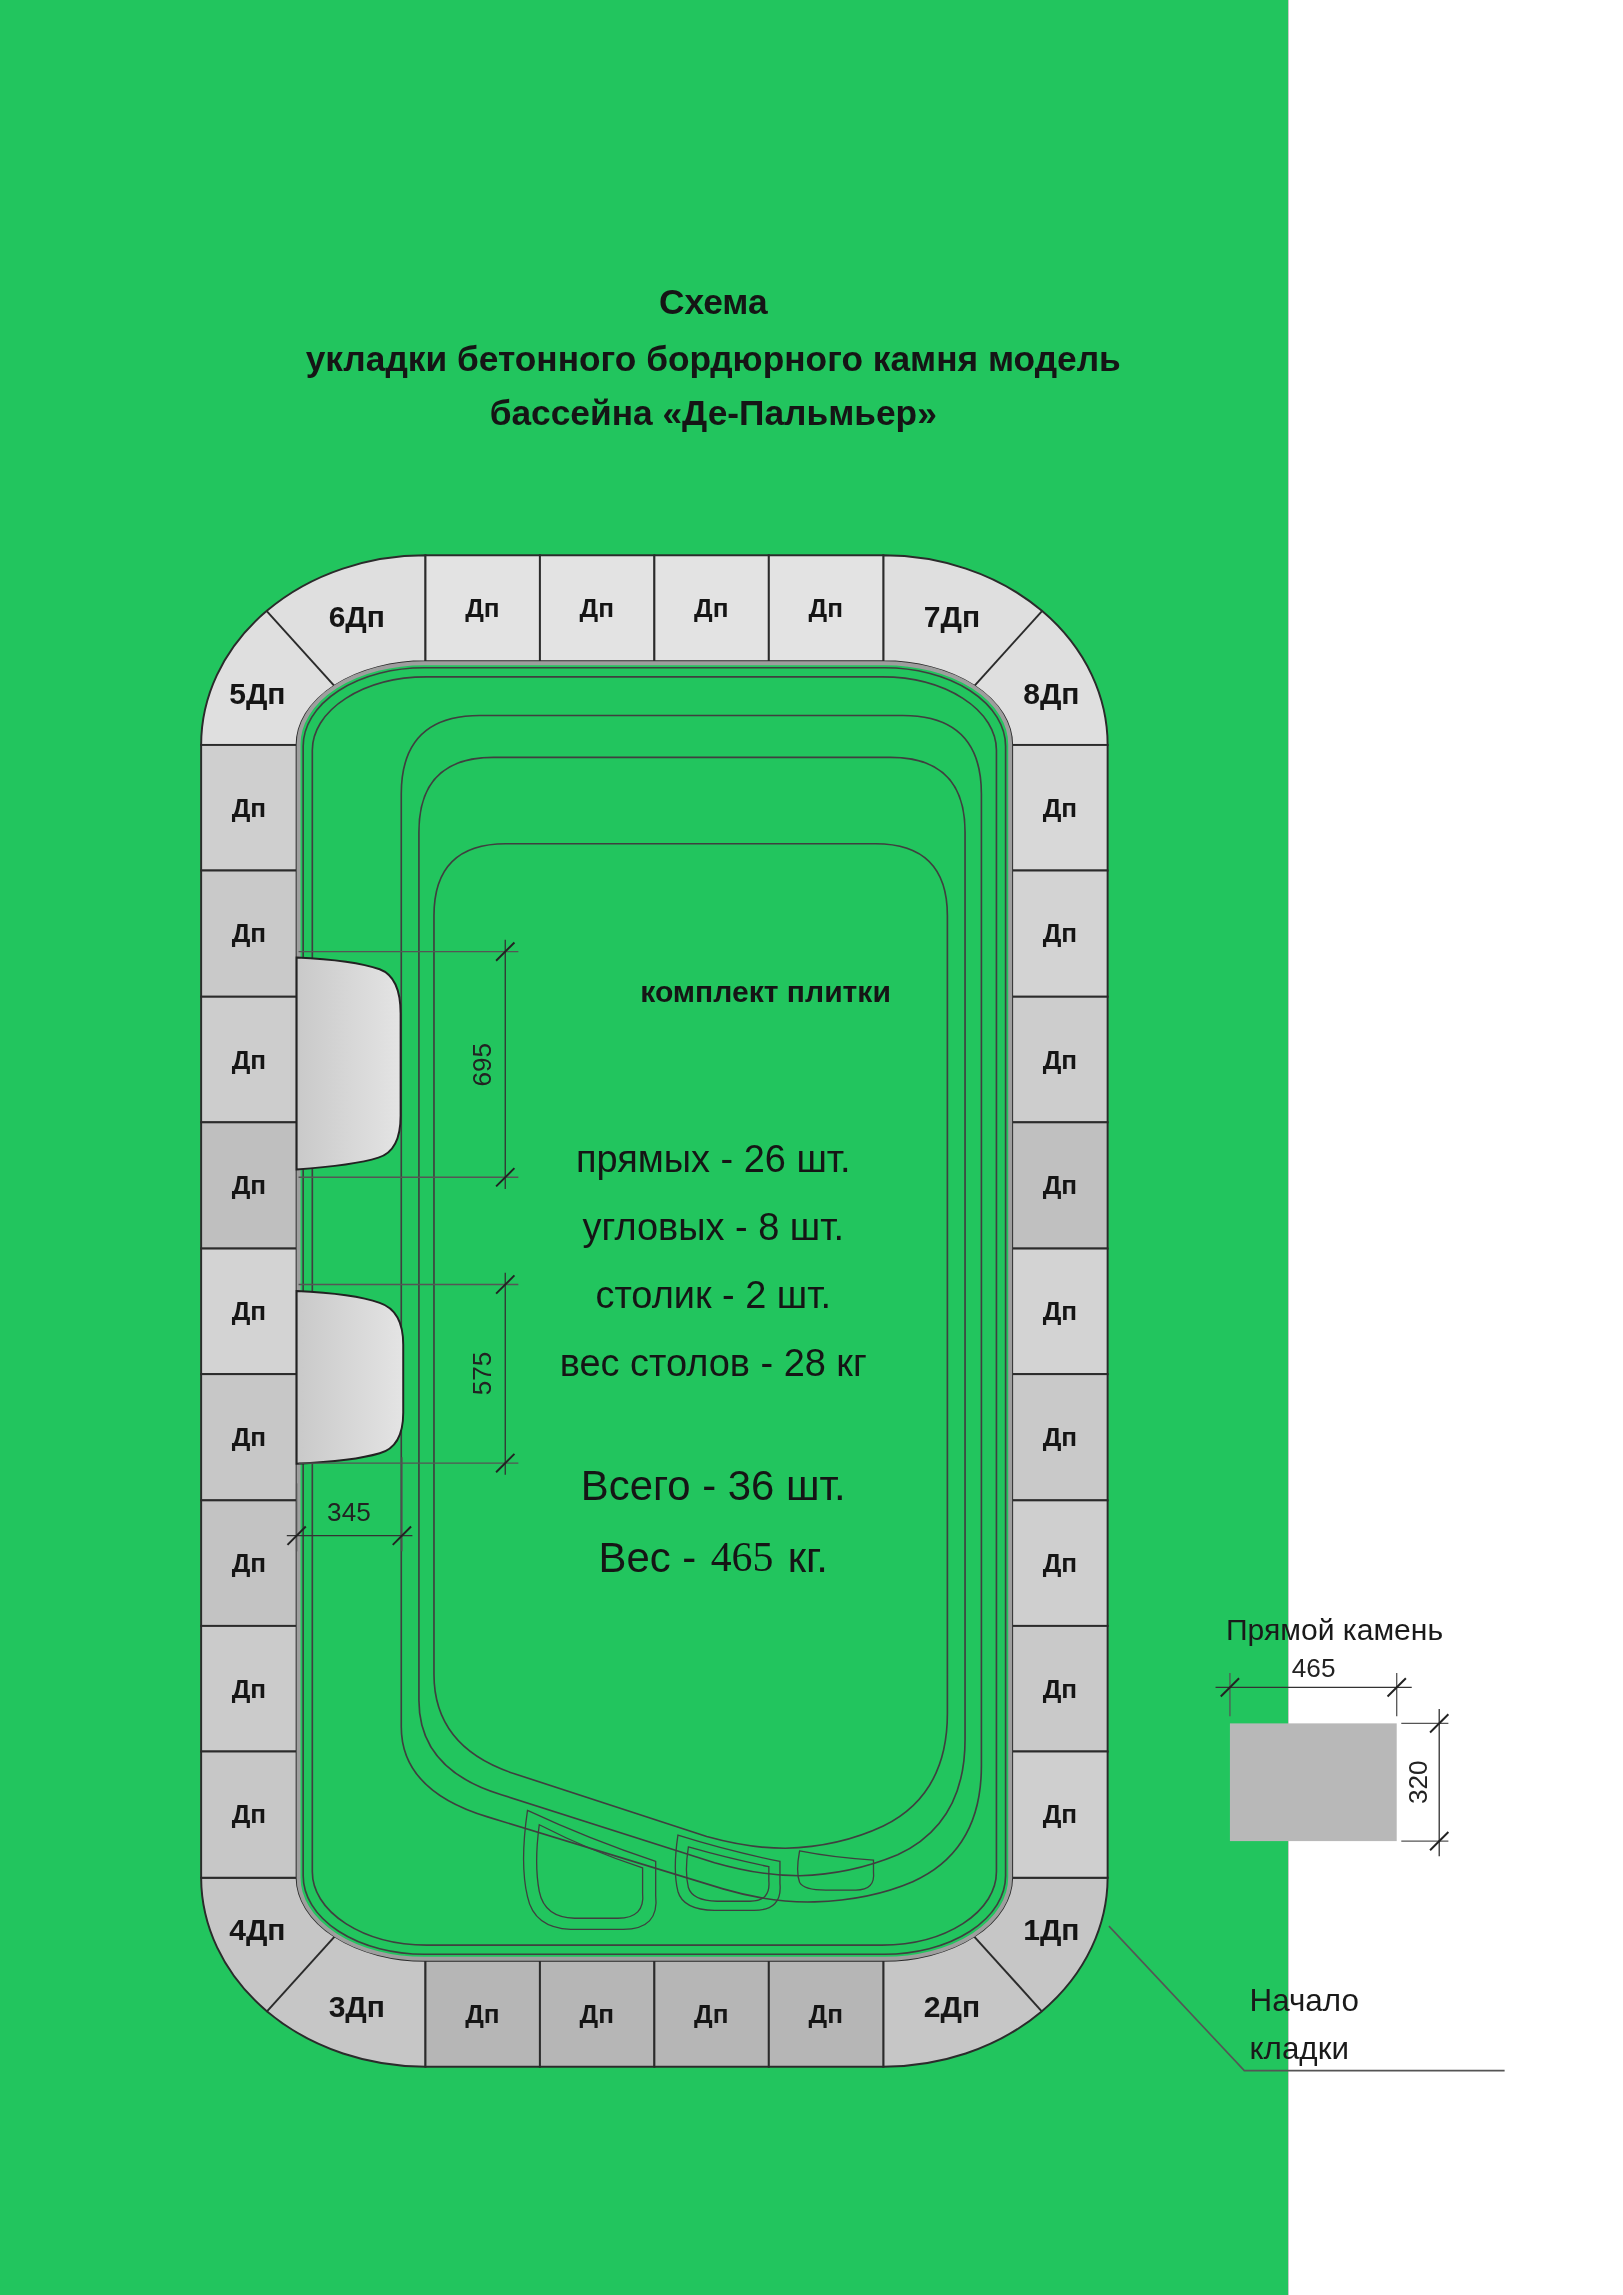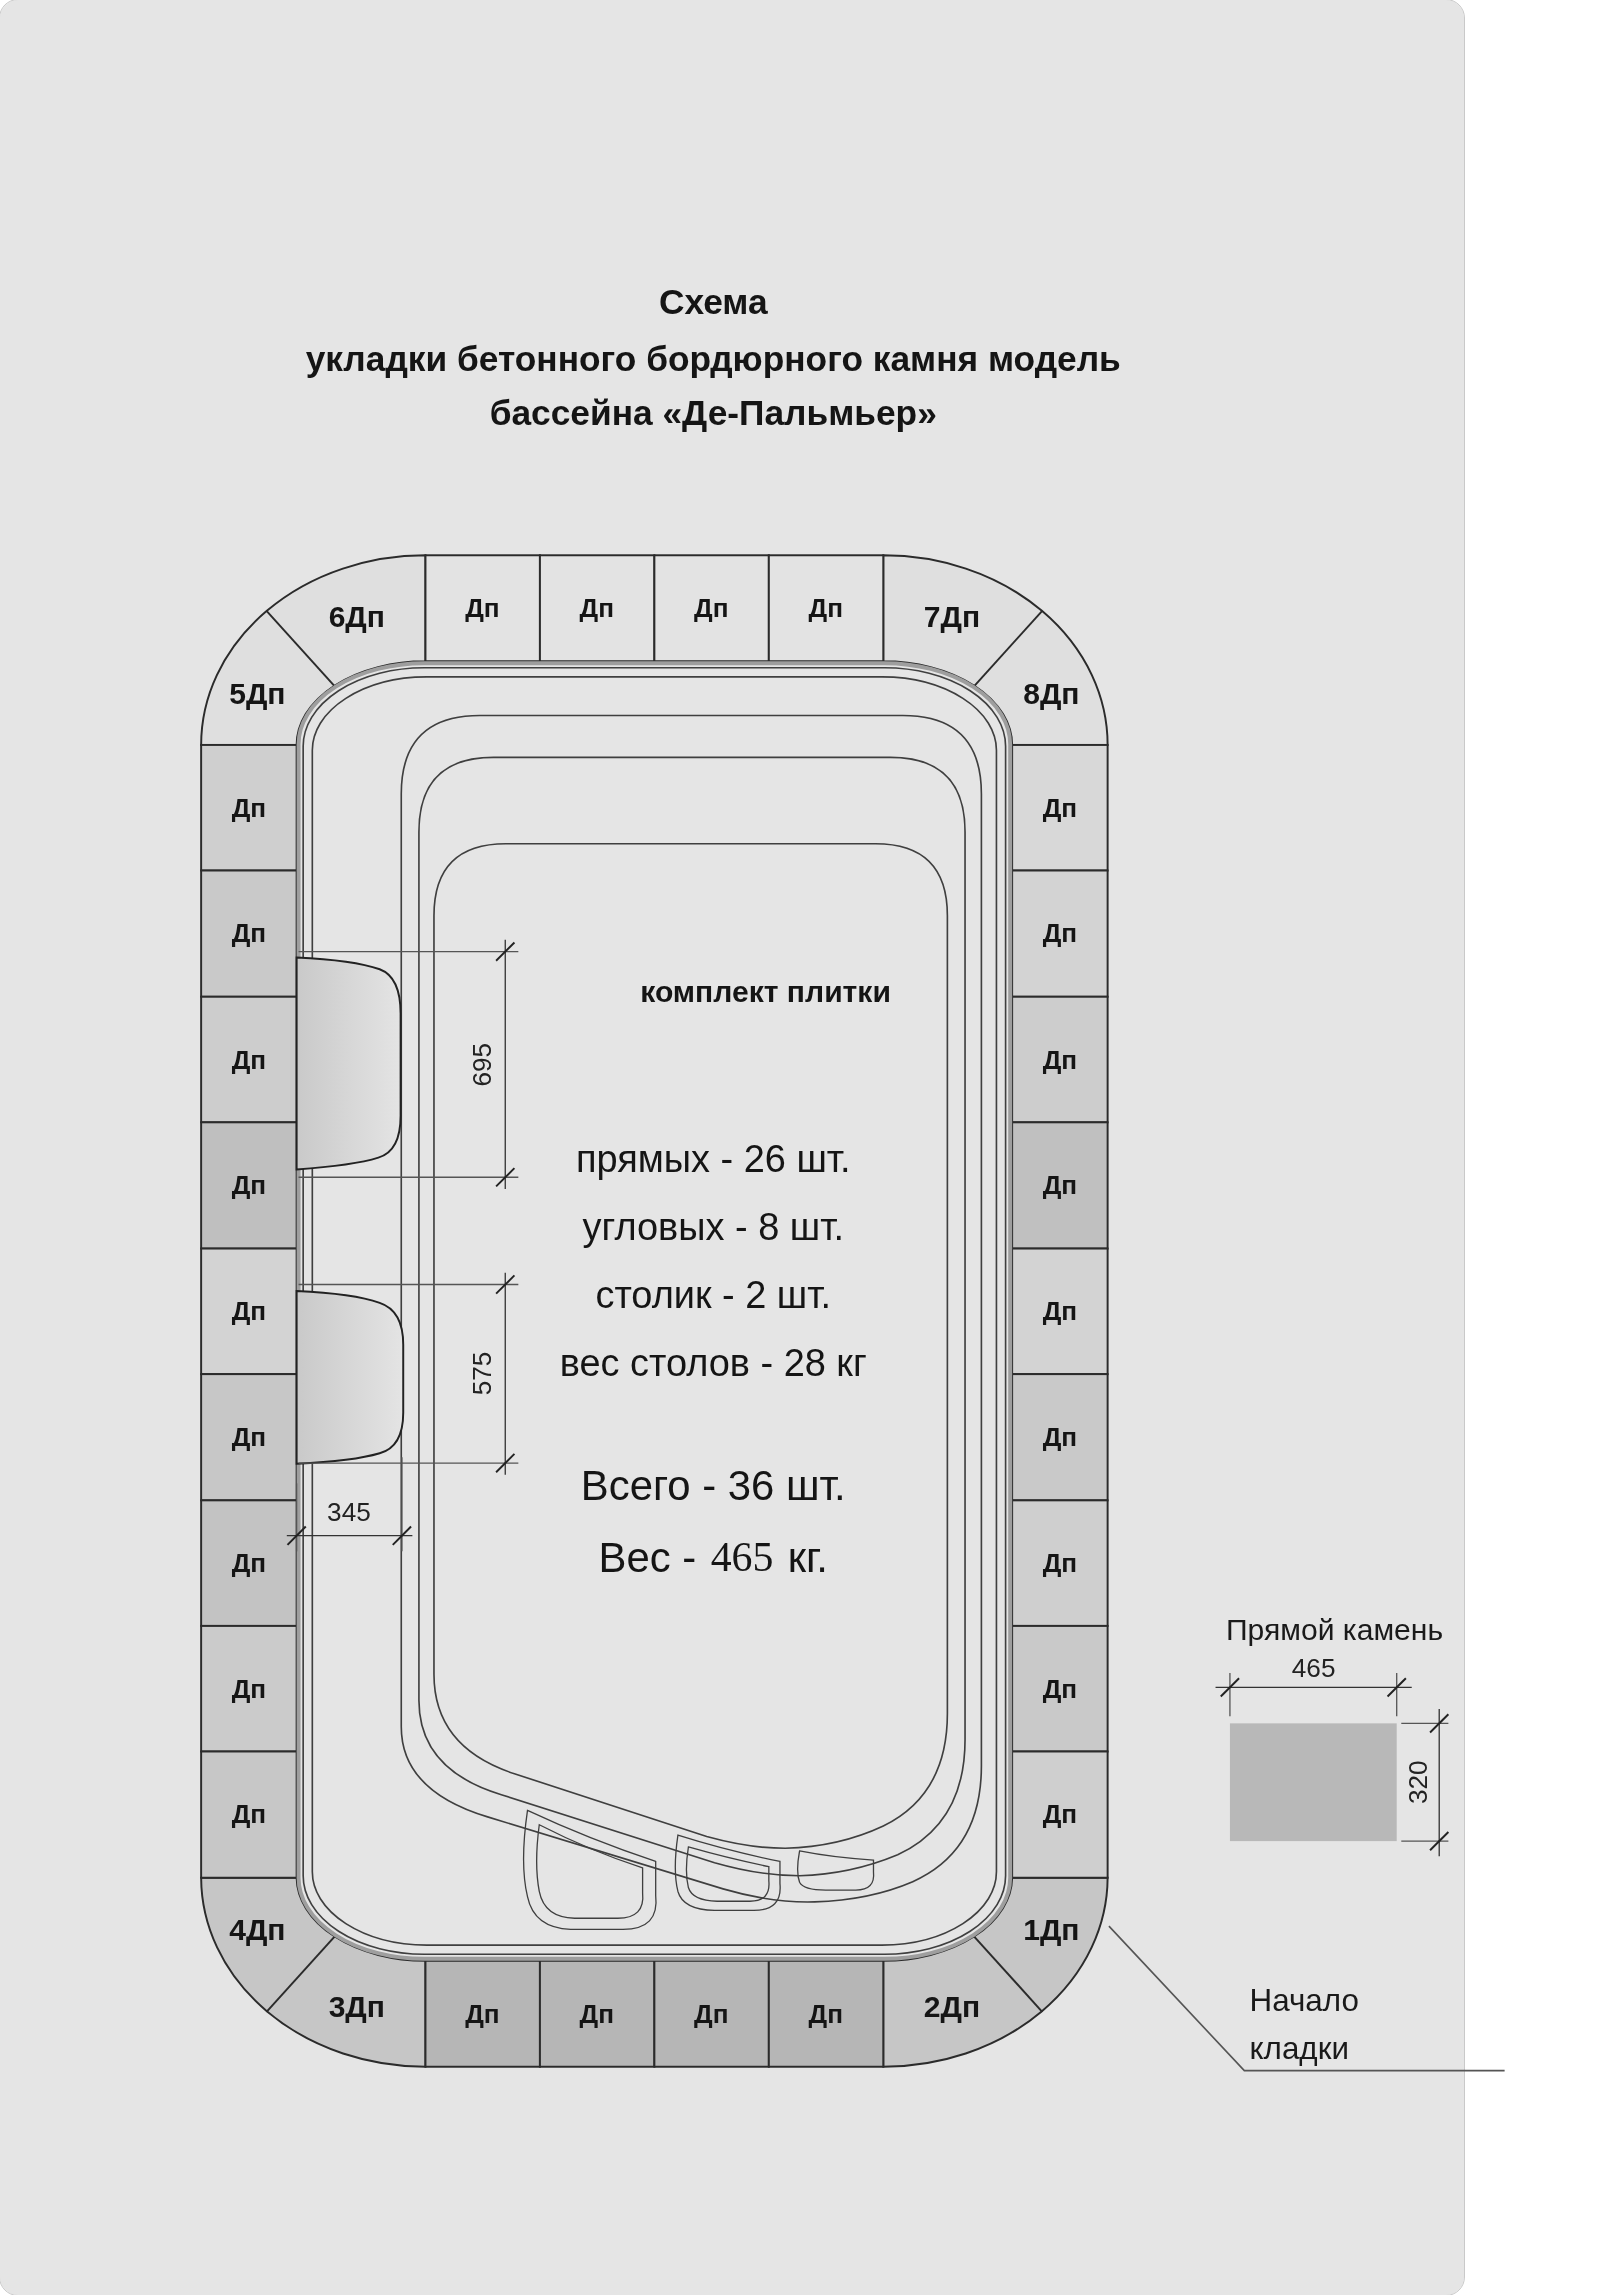--- a/index.html
+++ b/index.html
@@ -1,16 +1,16 @@
 <!DOCTYPE html>
 <html style="font-size:10.5px"><head>
 <meta charset="utf-8">
 <style>
   html,body{margin:0;padding:0;background:#fff;}
-  #page{position:relative;width:1464px;height:2295px;background:#e5e5e5;outline:1.3px solid #c9c9c9;font-family:"Liberation Sans",sans-serif;border-radius:18px;}
+  #page{position:relative;width:1288px;height:2295px;background:#22c55e;outline:1.3px solid #c9c9c9;font-family:"Liberation Sans",sans-serif;}
   svg{position:absolute;left:0;top:0;}
   text{fill:#151515;font-family:"Liberation Sans",sans-serif;}
   .title-line{font-size:54px;font-weight:700;text-anchor:middle;}
   .stone{stroke:#2b2b2b;stroke-width:3;}
   .st-top{fill:#e3e3e3;}
   .st-bottom{fill:#b6b6b6;}
   .ct{fill:#dfdfdf;}
   .cb{fill:#c6c6c6;}
   .s1{fill:#cfcfcf}.s2{fill:#c9c9c9}.s3{fill:#cdcdcd}.s4{fill:#bfbfbf}.s5{fill:#d3d3d3}
   .s6{fill:#c7c7c7}.s7{fill:#c3c3c3}.s8{fill:#cbcbcb}.s9{fill:#d8d8d8}.s10{fill:#c0c0c0}

